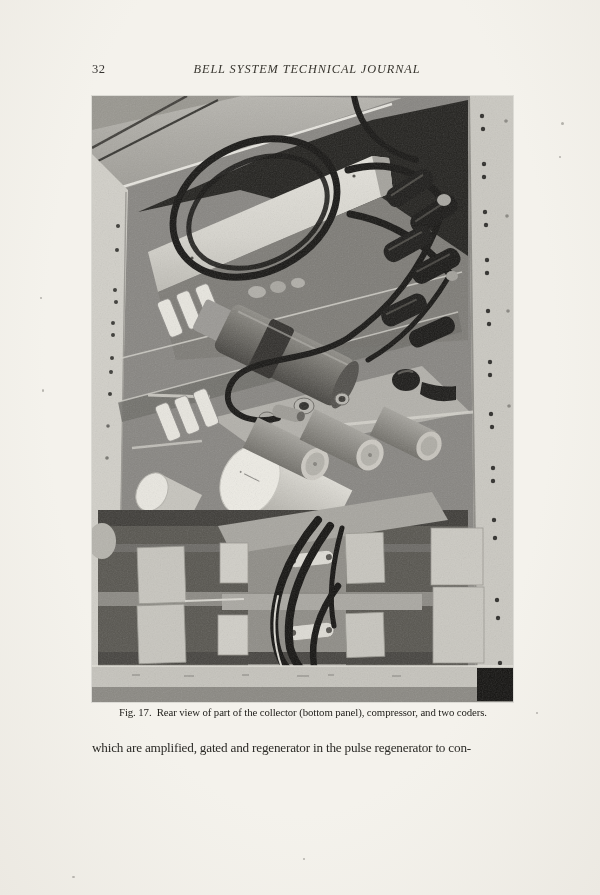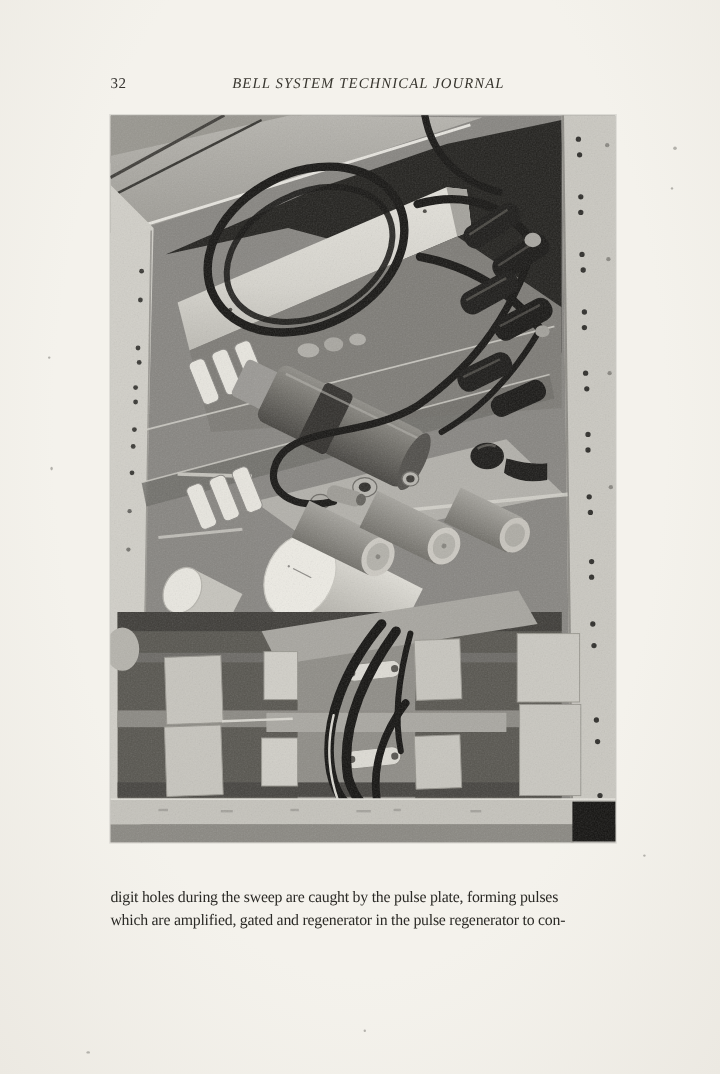--- a/index.html
+++ b/index.html
@@ -345,23 +345,23 @@
             <rect x="300" y="579" width="9" height="2"></rect>
         </g>
         <rect x="0" y="591" width="421" height="15" fill="#8a8882"></rect>
         <rect x="385" y="572" width="36" height="33" fill="#131210"></rect>
       </g>
 
       <rect width="421" height="606" filter="url(#grain)" opacity="0.4"></rect>
     </svg>
   </figure>
 
+  <div class="caption">Fig. 17.&nbsp; Rear view of part of the collector (bottom panel), compressor, and two coders.</div>
 
   <div class="body-text">
-    <div class="line">digit holes during the sweep are caught by the pulse plate, forming pulses</div>
     <div class="line">which are amplified, gated and regenerator in the pulse regenerator to con-</div>
   </div>
 
   <div class="speck" style="left:40px;top:297px;width:2px;height:2px;"></div>
   <div class="speck" style="left:42px;top:389px;width:2px;height:3px;"></div>
   <div class="speck" style="left:561px;top:122px;width:3px;height:3px;"></div>
   <div class="speck" style="left:559px;top:156px;width:2px;height:2px;"></div>
   <div class="speck" style="left:536px;top:712px;width:2px;height:2px;"></div>
   <div class="speck" style="left:72px;top:876px;width:3px;height:2px;"></div>
   <div class="speck" style="left:303px;top:858px;width:2px;height:2px;"></div>

